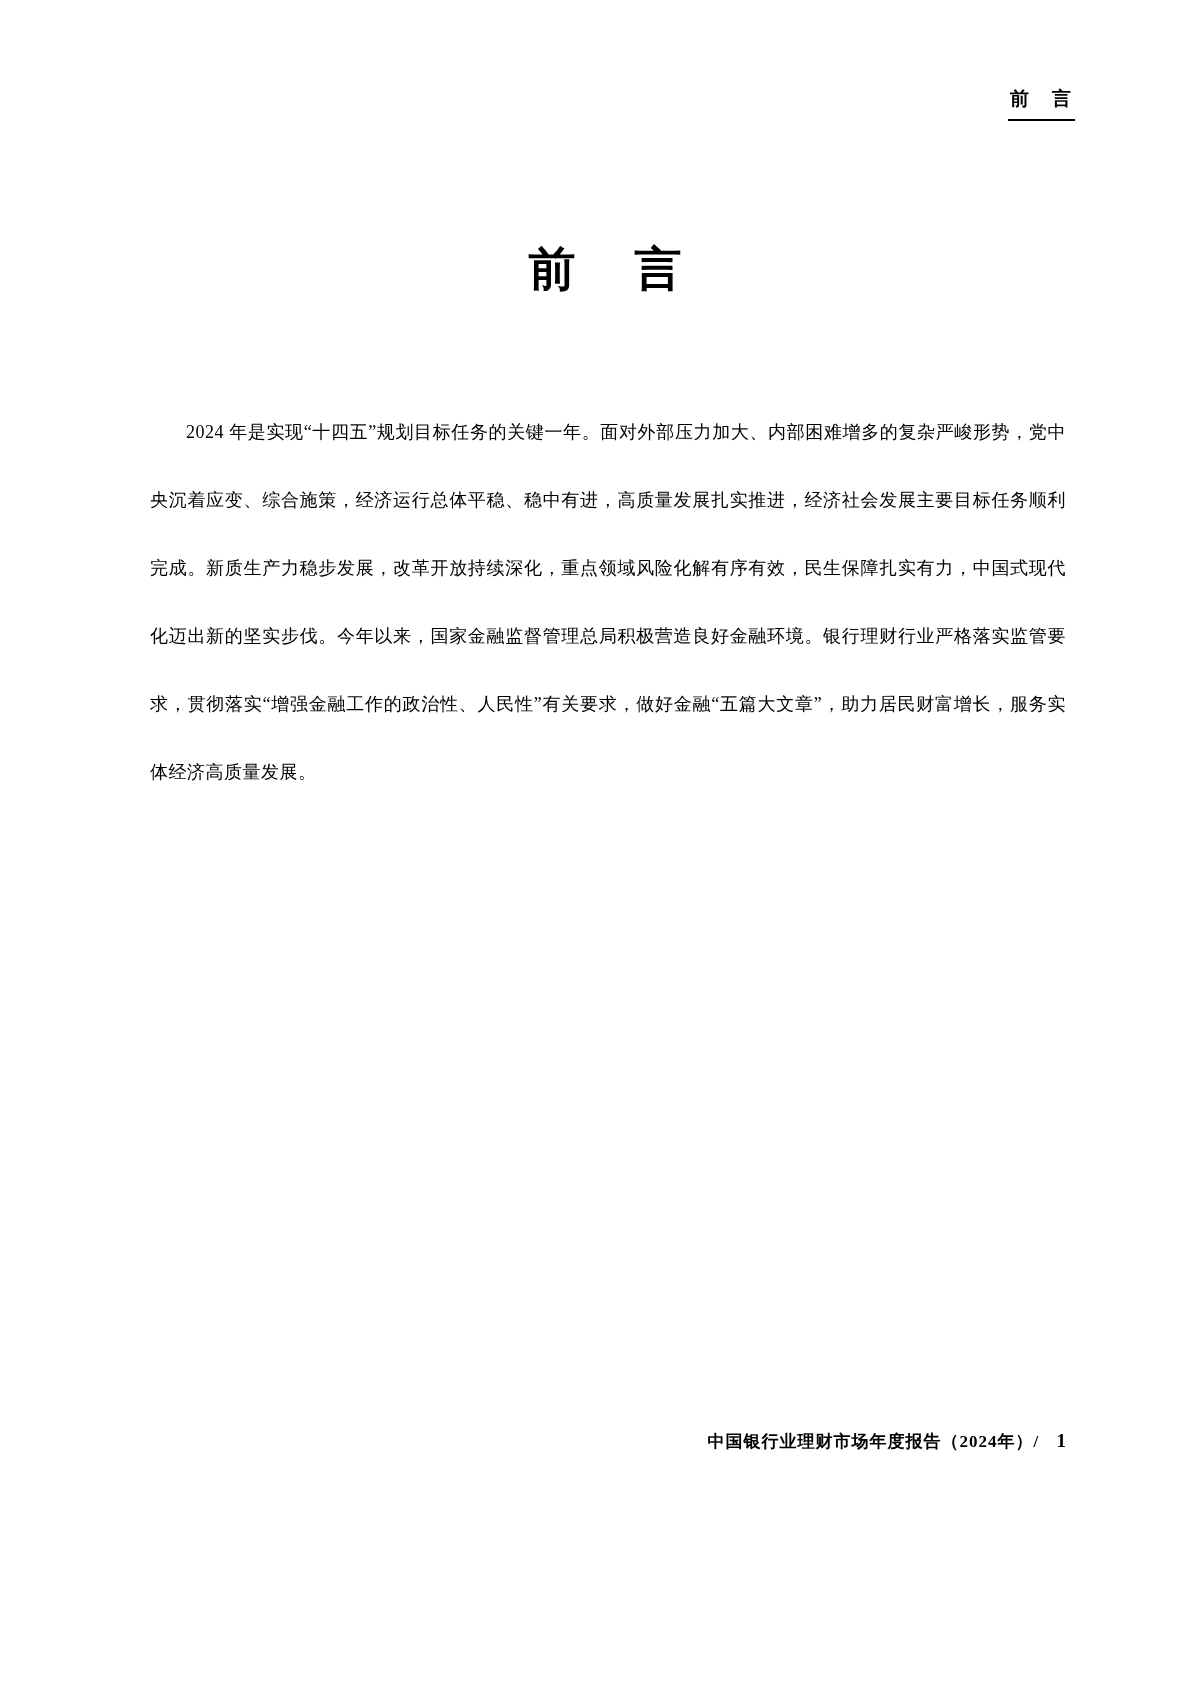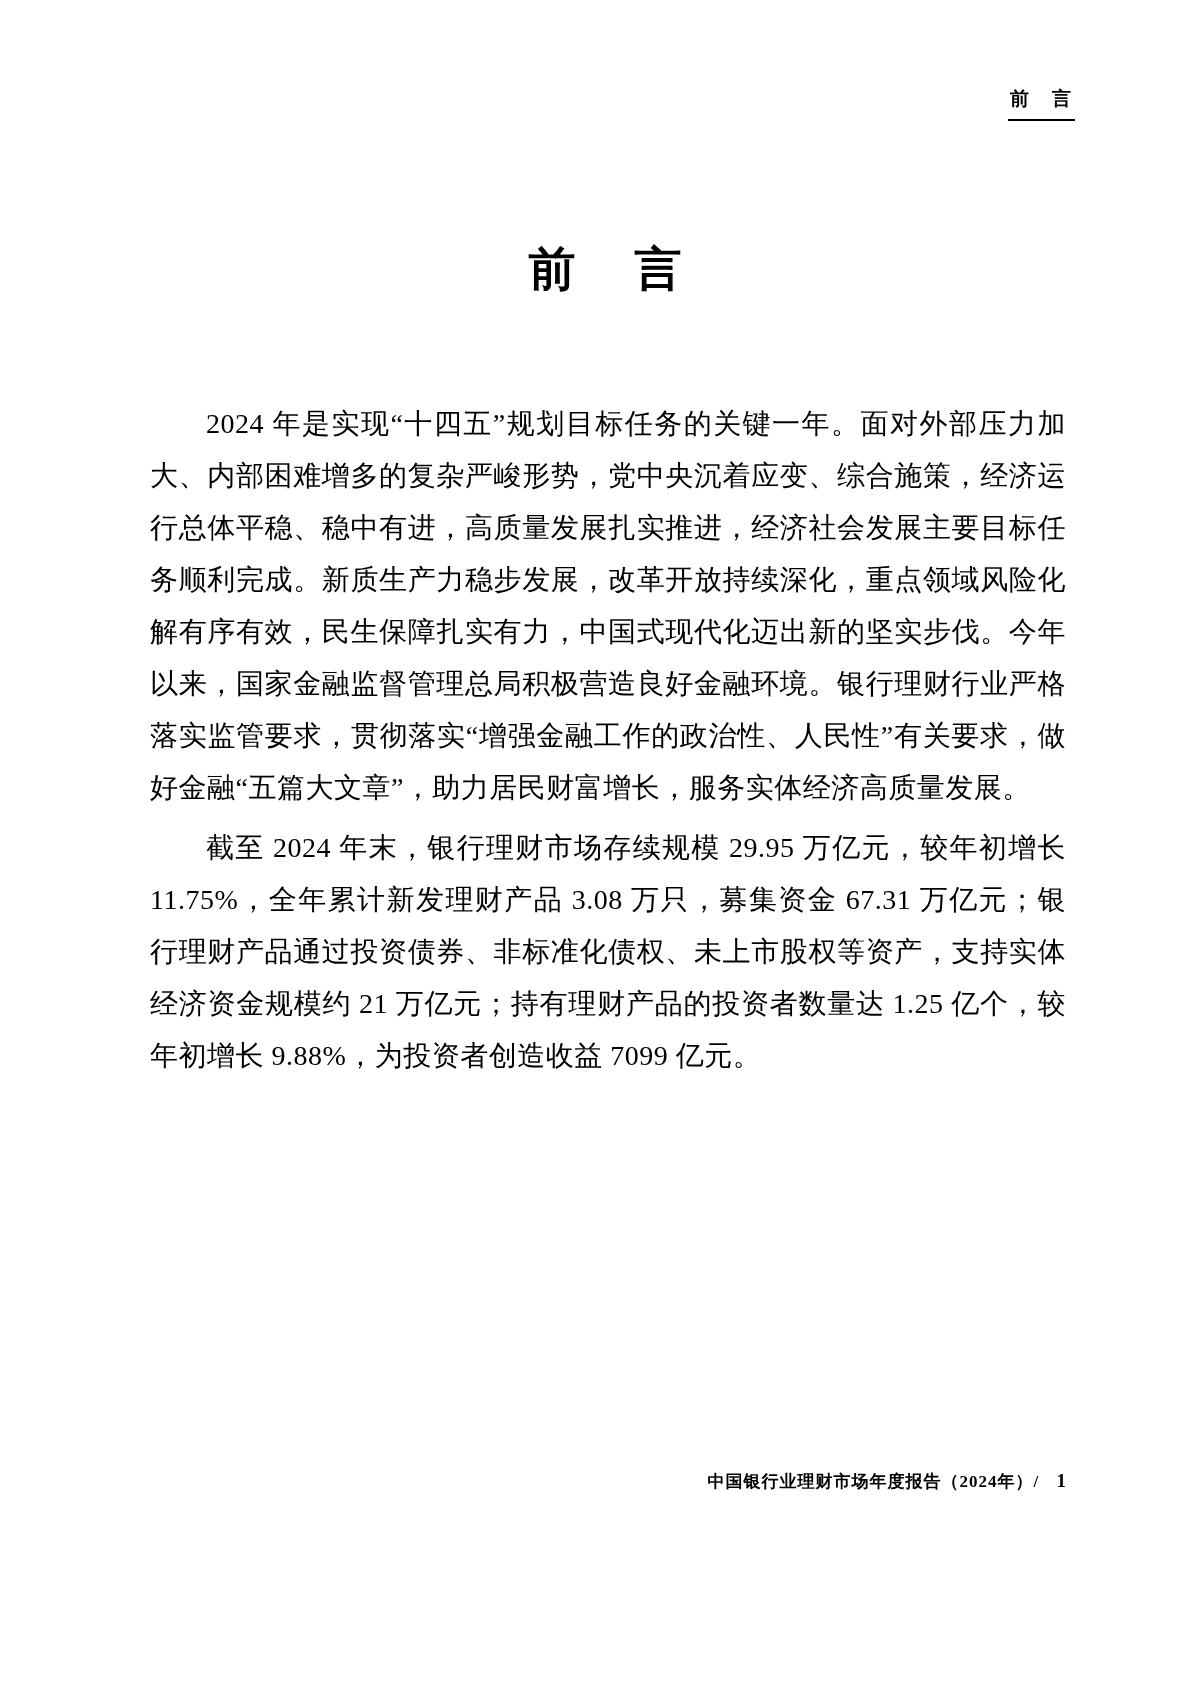--- a/index.html
+++ b/index.html
@@ -36,30 +36,30 @@
     letter-spacing: 6px;
     white-space: nowrap;
   }
   .body-text {
     position: absolute;
     top: 382px;
     left: 134px;
     width: 932px;
   }
   .body-text p {
-    font-size: 28px;
-    line-height: 52px;
+    font-size: 18px;
+    line-height: 68px;
     text-align: justify;
     text-justify: inter-character;
     text-indent: 2em;
     letter-spacing: 0.5px;
   }
   .page-footer {
     position: absolute;
-    top: 1458px;
+    top: 1418px;
     right: 133px;
     font-size: 17px;
     font-weight: bold;
     white-space: nowrap;
     letter-spacing: 1px;
   }
   .page-footer .page-num {
     font-size: 19px;
     margin-left: 4px;
   }
@@ -68,21 +68,20 @@
 <body>
 
 <div class="page">
 
   <div class="corner-header">前　言</div>
 
   <h1 class="doc-title">前　言</h1>
 
   <div class="body-text">
     <p>2024 年是实现“十四五”规划目标任务的关键一年。面对外部压力加大、内部困难增多的复杂严峻形势，党中央沉着应变、综合施策，经济运行总体平稳、稳中有进，高质量发展扎实推进，经济社会发展主要目标任务顺利完成。新质生产力稳步发展，改革开放持续深化，重点领域风险化解有序有效，民生保障扎实有力，中国式现代化迈出新的坚实步伐。今年以来，国家金融监督管理总局积极营造良好金融环境。银行理财行业严格落实监管要求，贯彻落实“增强金融工作的政治性、人民性”有关要求，做好金融“五篇大文章”，助力居民财富增长，服务实体经济高质量发展。</p>
-    <p>截至 2024 年末，银行理财市场存续规模 29.95 万亿元，较年初增长 11.75%，全年累计新发理财产品 3.08 万只，募集资金 67.31 万亿元；银行理财产品通过投资债券、非标准化债权、未上市股权等资产，支持实体经济资金规模约 21 万亿元；持有理财产品的投资者数量达 1.25 亿个，较年初增长 9.88%，为投资者创造收益 7099 亿元。</p>
   </div>
 
   <div class="page-footer">
     <span>中国银行业理财市场年度报告（2024年）/</span>
     <span class="page-num">1</span>
   </div>
 
 </div>
 
 </body></html>

